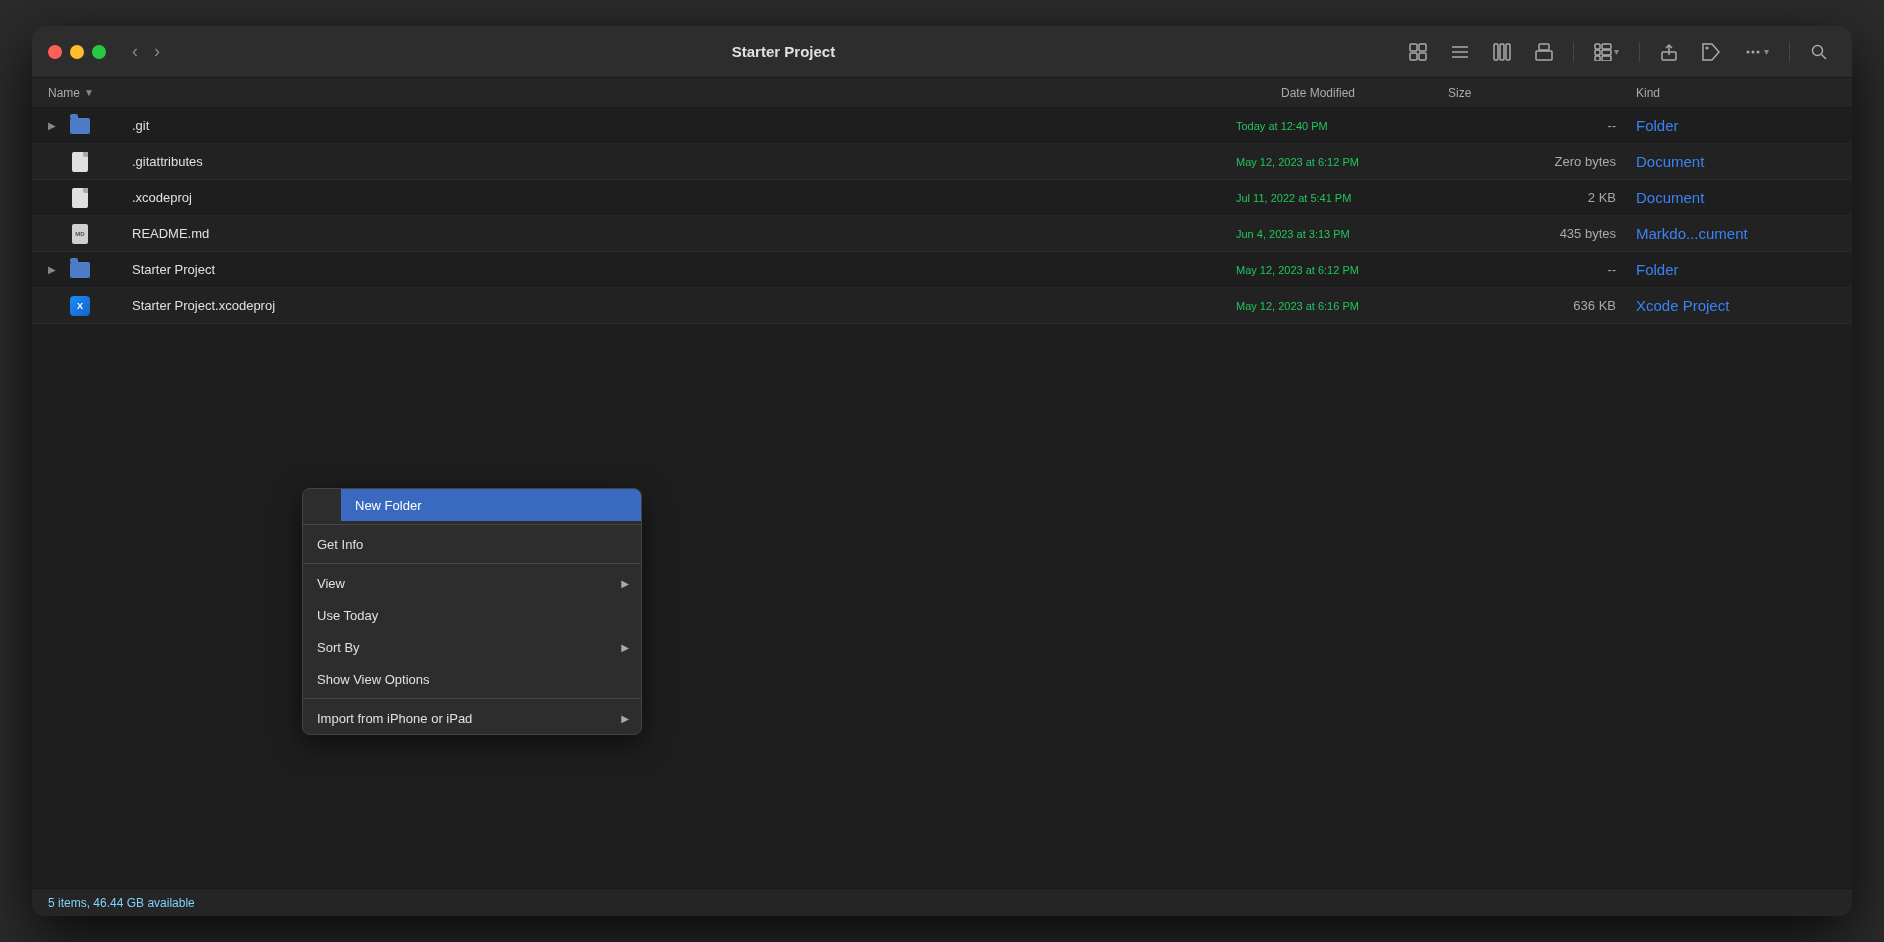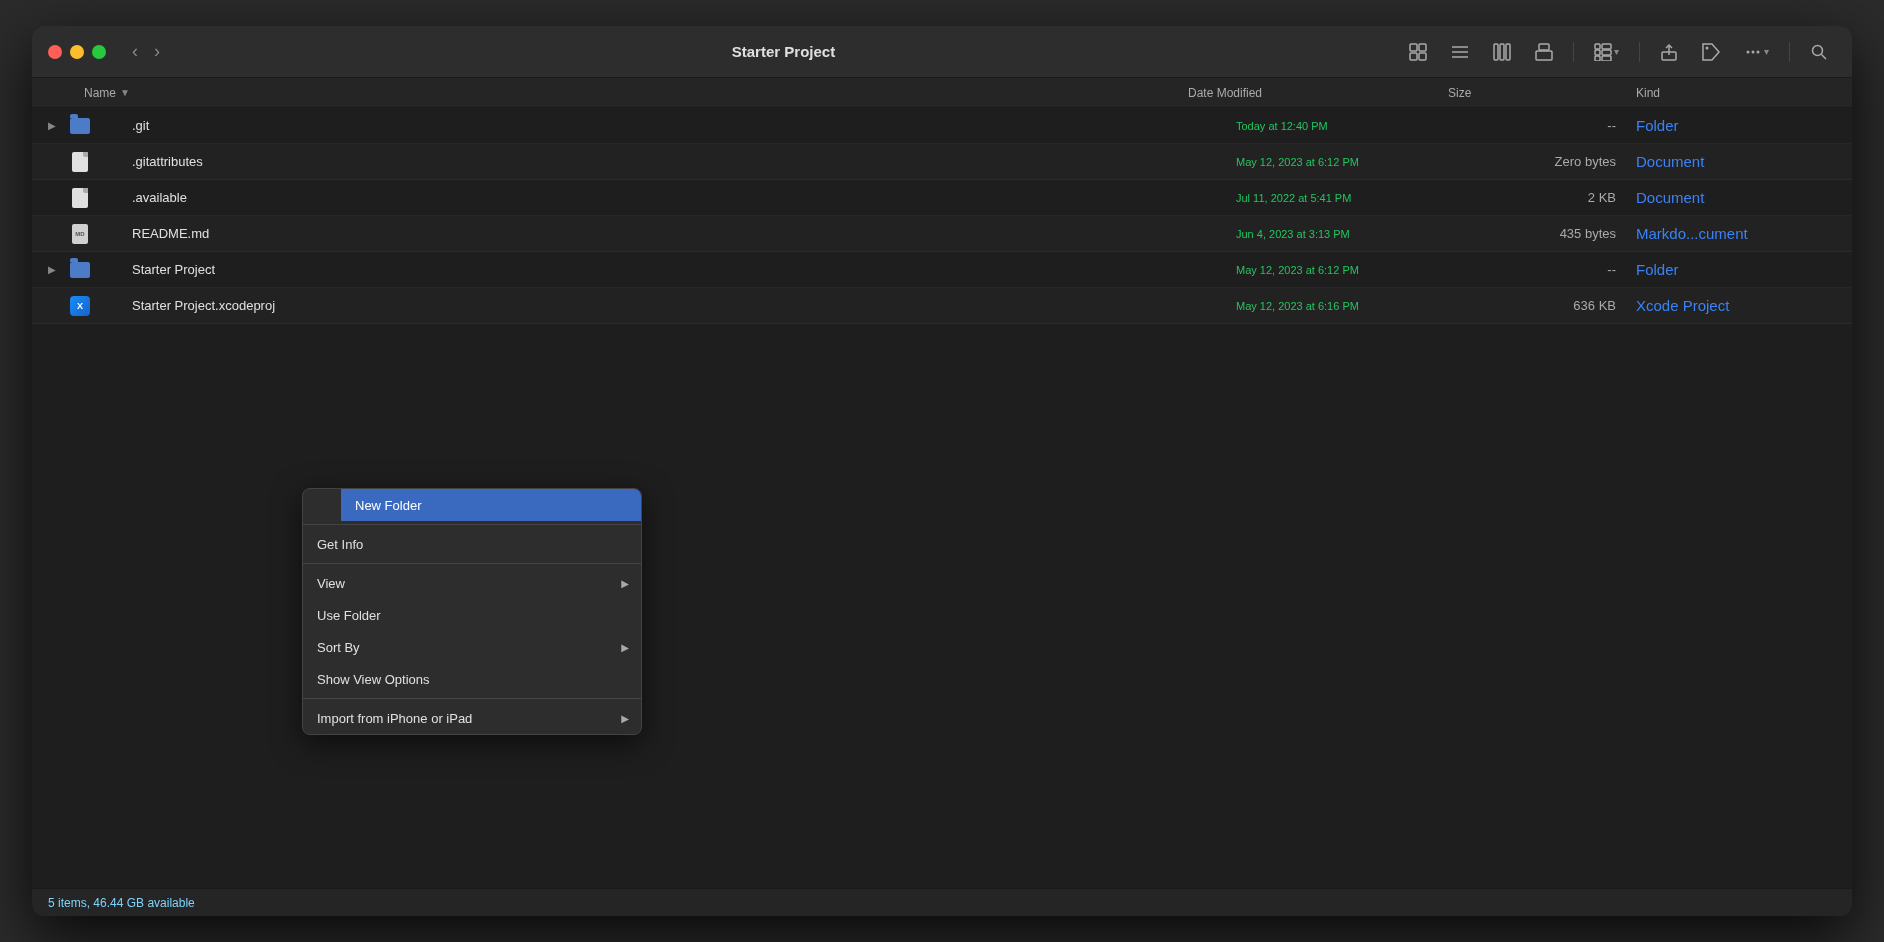--- a/index.html
+++ b/index.html
@@ -121,33 +121,33 @@
     }
 
     .col-name {
       flex: 1;
       font-size: 12px;
       color: #aaa;
       font-weight: 500;
       display: flex;
       align-items: center;
       gap: 4px;
-      margin-left: 36px;
     }
 
     .col-name .sort-arrow {
       font-size: 10px;
       color: #888;
     }
 
     .col-date {
       width: 260px;
       font-size: 12px;
       color: #aaa;
       font-weight: 500;
+      text-align: center;
     }
 
     .col-size {
       width: 140px;
       font-size: 12px;
       color: #aaa;
       font-weight: 500;
     }
 
     .col-kind {
@@ -508,21 +508,21 @@
       <div class="date-cell">May 12, 2023 at 6:12 PM</div>
       <div class="size-cell">Zero bytes</div>
       <div class="kind-cell">Document</div>
     </div>
         <div class="file-row">
       <div class="file-name-cell">
         <span class="expand-arrow"></span>
         <div class="file-icon">
               <div class="doc-icon"></div>
             </div>
-        <span class="file-label">.available</span>
+        <span class="file-label">.xcodeproj</span>
       </div>
       <div class="date-cell">Jul 11, 2022 at 5:41 PM</div>
       <div class="size-cell">2 KB</div>
       <div class="kind-cell">Document</div>
     </div>
         <div class="file-row striped">
       <div class="file-name-cell">
         <span class="expand-arrow"></span>
         <div class="file-icon">
               <div class="md-icon">MD</div>
@@ -571,21 +571,21 @@
             <div class="menu-item">
         <span>Get Info</span>
 
       </div>
             <div class="menu-separator"></div>
             <div class="menu-item">
         <span>View</span>
         <span class="submenu-arrow">▶</span>
       </div>
             <div class="menu-item">
-        <span>Use Folder</span>
+        <span>Use Today</span>
 
       </div>
             <div class="menu-item">
         <span>Sort By</span>
         <span class="submenu-arrow">▶</span>
       </div>
             <div class="menu-item">
         <span>Show View Options</span>
 
       </div>

